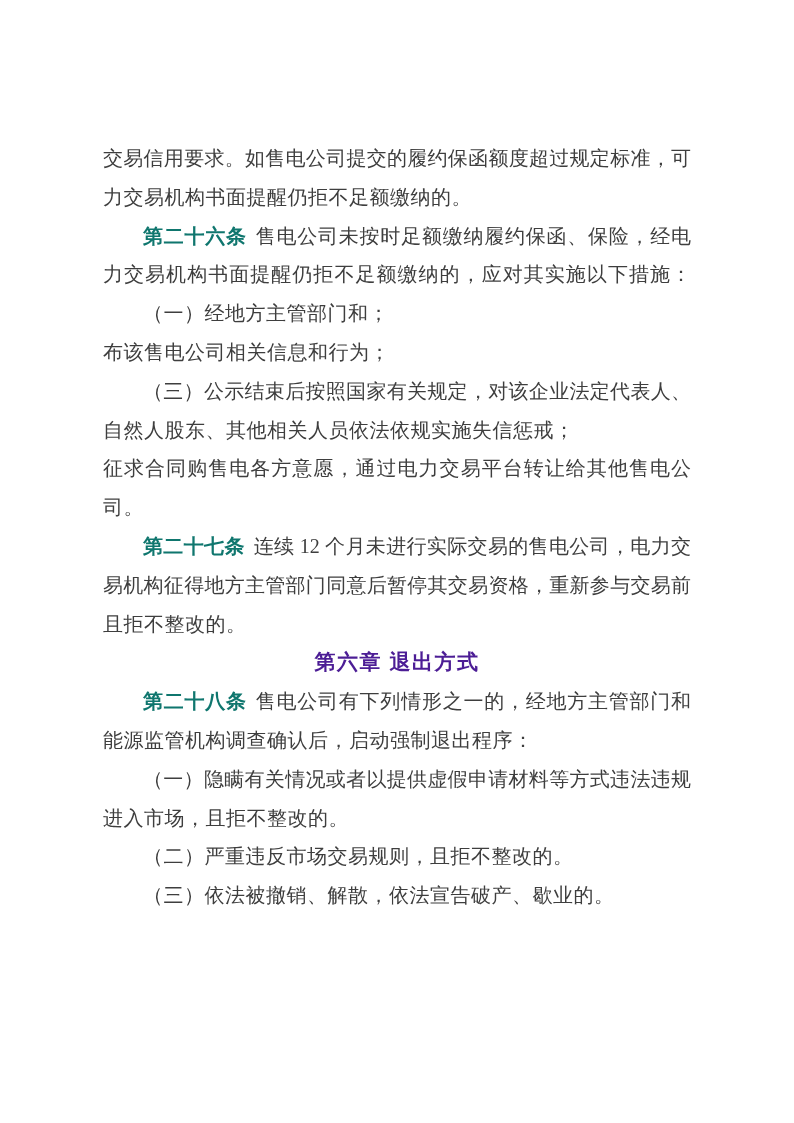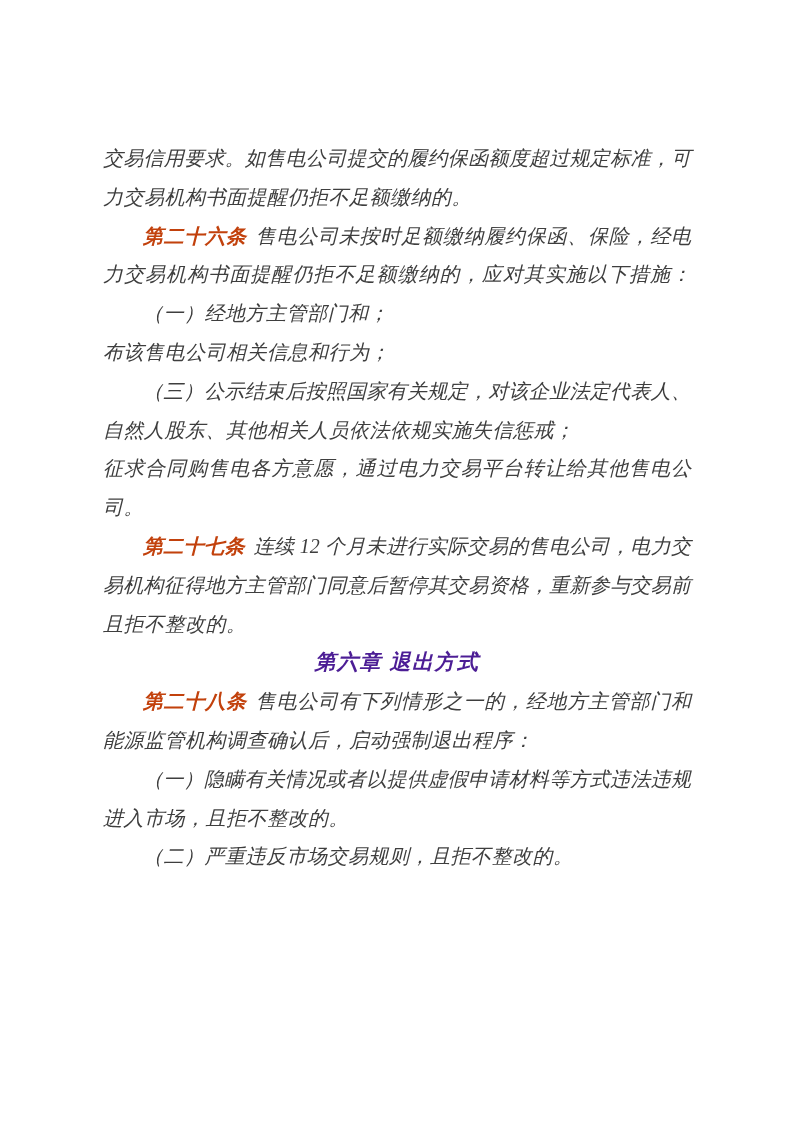--- a/index.html
+++ b/index.html
@@ -9,21 +9,20 @@
     background: #ffffff;
     position: relative;
     overflow: hidden;
     font-family: "Liberation Serif", "DejaVu Serif", serif;
   }
   .page {
     position: absolute;
     left: 0; top: 0;
     width: 794px; height: 1123px;
     background: #ffffff;
-    font-style: italic;
   }
   .content {
     position: absolute;
     left: 103px;
     top: 139px;
     width: 588px;
     font-size: 20px;
     color: #3e3e3e;
   }
   .line {
@@ -36,21 +35,21 @@
   .fill {
     letter-spacing: 0;
     white-space: normal;
     text-align: justify;
     text-align-last: justify;
     text-justify: inter-character;
   }
   .indent { text-indent: 40px; }
   .lead {
     font-weight: 700;
-    color: #c2410c;
+    color: #0f766e;
     margin-right: 9px;
     margin-top: 19px;
   }
   .heading {
     text-align: center;
     text-align-last: center;
     font-family: "Liberation Sans", "DejaVu Sans", sans-serif;
     font-weight: 700;
     font-size: 21px;
     letter-spacing: 1.5px;
@@ -92,15 +91,16 @@
 
     <div class="line indent fill">
       <span class="lead">第二十八条</span><span>售电公司有下列情形之一的，经地方主管部门和</span>
     </div>
     <div class="line">能源监管机构调查确认后，启动强制退出程序：</div>
 
     <div class="line indent fill">（一）隐瞒有关情况或者以提供虚假申请材料等方式违法违规</div>
     <div class="line">进入市场，且拒不整改的。</div>
 
     <div class="line indent">（二）严重违反市场交易规则，且拒不整改的。</div>
+    <div class="line indent">（三）依法被撤销、解散，依法宣告破产、歇业的。</div>
 
   </div>
 </div>
 
 </body></html>

